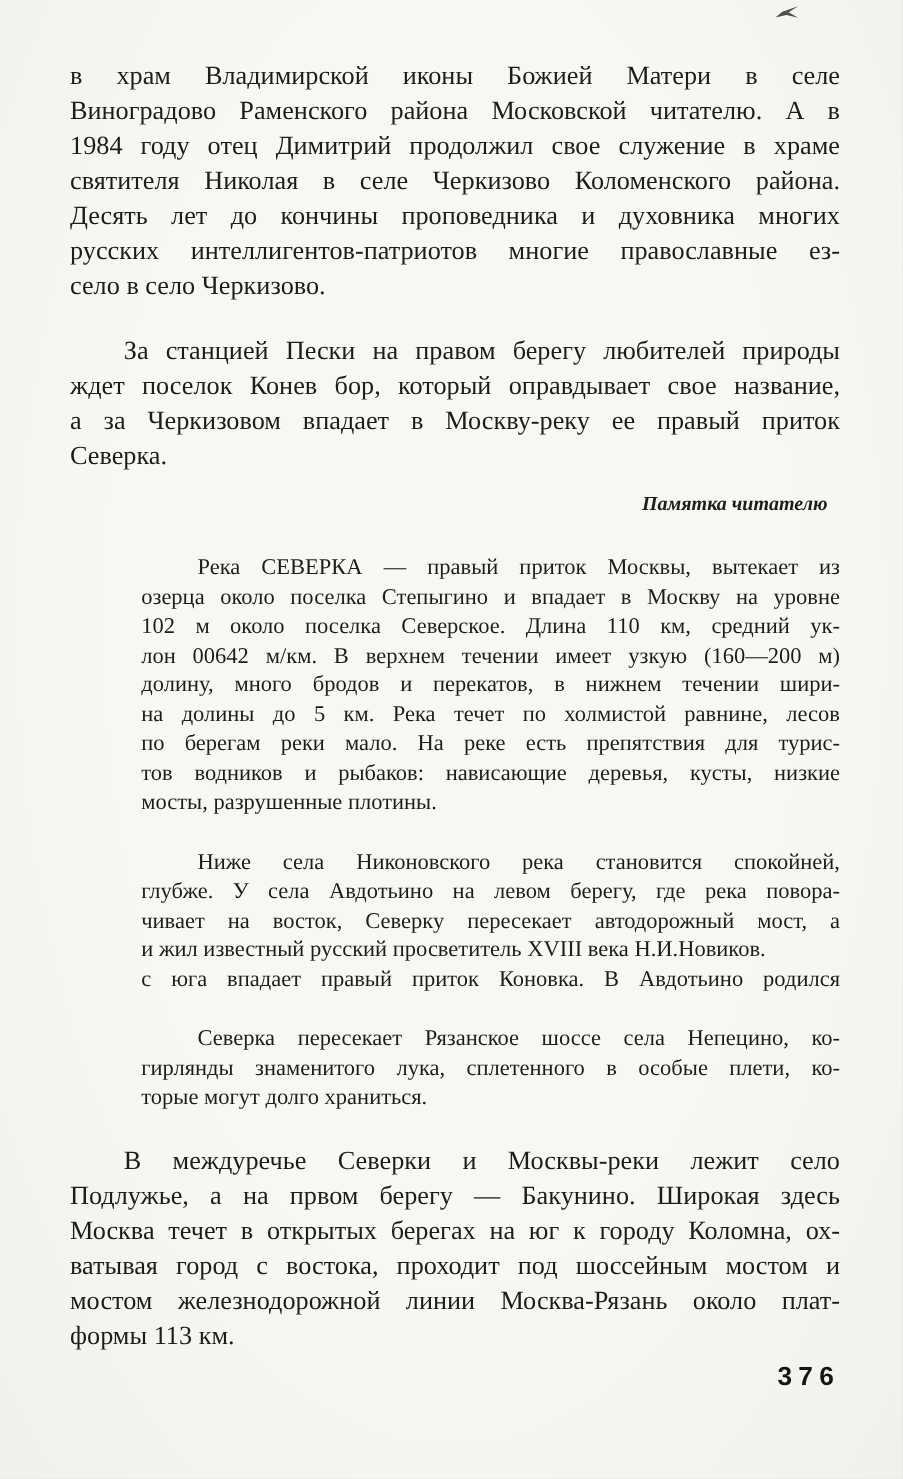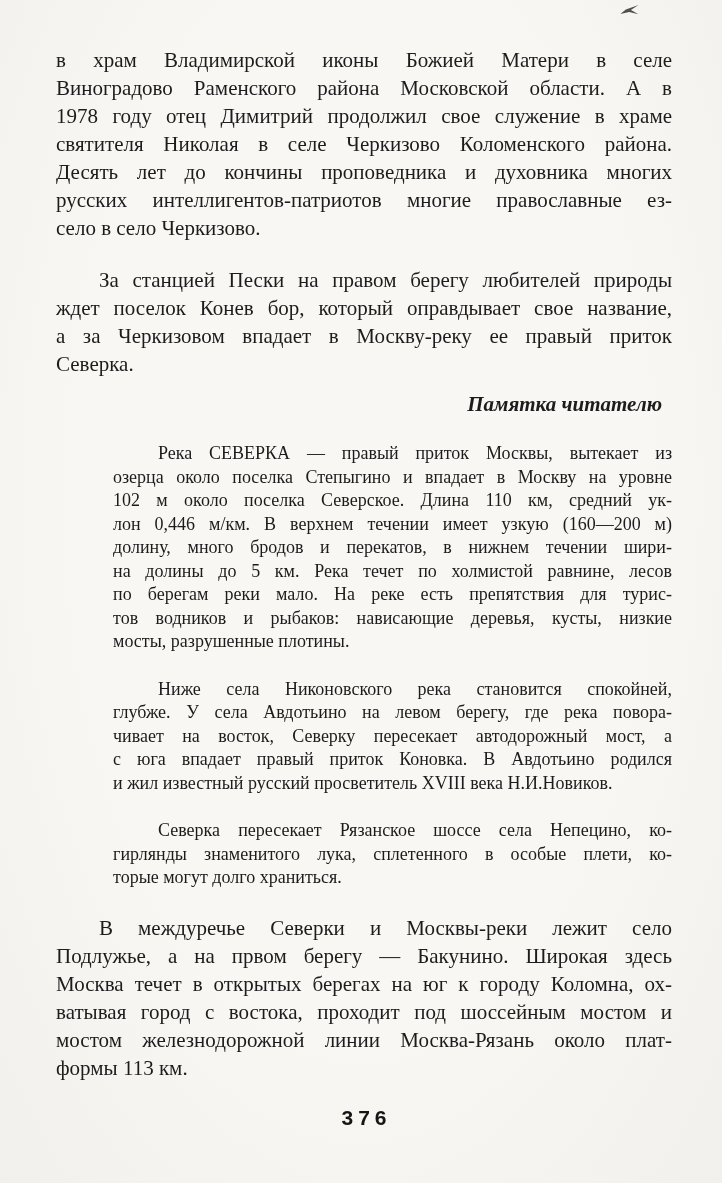--- a/index.html
+++ b/index.html
@@ -44,41 +44,41 @@
     margin-top: 24px;
   }
   .para.main {
     font-size: 21px;
     line-height: 28px;
   }
   .para.para-2 { margin-top: 20px; }
 
   .memo-heading {
     margin-top: 12px;
-    font-size: 21px;
+    font-size: 16px;
     line-height: 28px;
     font-weight: bold;
     font-style: italic;
     text-align: right;
     padding-right: 10px;
   }
   .memo {
     margin-left: 57px;
     margin-top: 3px;
     font-size: 18px;
     line-height: 23.5px;
   }
   .memo .para.indent-first .line:first-child {
     text-indent: 45px;
   }
   .para.para-bottom { margin-top: 15px; }
 
   .page-number {
-    margin-top: 24px;
-    text-align: center;
+    margin-top: 8px;
+    text-align: right;
     font-family: "Liberation Sans", "DejaVu Sans", sans-serif;
     font-weight: bold;
     font-size: 21px;
     letter-spacing: 5px;
     padding-left: 5px;
     color: #151515;
   }
 </style>
 </head>
 <body>
@@ -86,55 +86,55 @@
 <div class="page">
 
   <svg class="smudge" viewBox="0 0 20 13" aria-hidden="true">
     <polygon points="19,2 6,5 0,9 9,8 18,11 11,6" fill="#3a3a3a"></polygon>
   </svg>
 
   <div class="text-column">
 
     <div class="para main">
         <div class="line">в храм Владимирской иконы Божией Матери в селе</div>
-        <div class="line">Виноградово Раменского района Московской области. А в</div>
-        <div class="line">1978 году отец Димитрий продолжил свое служение в храме</div>
+        <div class="line">Виноградово Раменского района Московской читателю. А в</div>
+        <div class="line">1984 году отец Димитрий продолжил свое служение в храме</div>
         <div class="line">святителя Николая в селе Черкизово Коломенского района.</div>
         <div class="line">Десять лет до кончины проповедника и духовника многих</div>
         <div class="line">русских интеллигентов-патриотов многие православные ез-</div>
         <div class="line last">село в село Черкизово.</div>
       </div>
 
     <div class="para main indent-first para-2">
         <div class="line">За станцией Пески на правом берегу любителей природы</div>
         <div class="line">ждет поселок Конев бор, который оправдывает свое название,</div>
         <div class="line">а за Черкизовом впадает в Москву-реку ее правый приток</div>
         <div class="line last">Северка.</div>
       </div>
 
     <div class="memo-heading">Памятка читателю</div>
 
     <div class="memo">
       <div class="para indent-first">
           <div class="line">Река СЕВЕРКА — правый приток Москвы, вытекает из</div>
           <div class="line">озерца около поселка Степыгино и впадает в Москву на уровне</div>
           <div class="line">102 м около поселка Северское. Длина 110 км, средний ук-</div>
-          <div class="line">лон 0,446 м/км. В верхнем течении имеет узкую (160—200 м)</div>
+          <div class="line">лон 00642 м/км. В верхнем течении имеет узкую (160—200 м)</div>
           <div class="line">долину, много бродов и перекатов, в нижнем течении шири-</div>
           <div class="line">на долины до 5 км. Река течет по холмистой равнине, лесов</div>
           <div class="line">по берегам реки мало. На реке есть препятствия для турис-</div>
           <div class="line">тов водников и рыбаков: нависающие деревья, кусты, низкие</div>
           <div class="line last">мосты, разрушенные плотины.</div>
         </div>
       <div class="para indent-first">
           <div class="line">Ниже села Никоновского река становится спокойней,</div>
           <div class="line">глубже. У села Авдотьино на левом берегу, где река повора-</div>
           <div class="line">чивает на восток, Северку пересекает автодорожный мост, а</div>
+          <div class="line last">и жил известный русский просветитель XVIII века Н.И.Новиков.</div>
           <div class="line">с юга впадает правый приток Коновка. В Авдотьино родился</div>
-          <div class="line last">и жил известный русский просветитель XVIII века Н.И.Новиков.</div>
         </div>
       <div class="para indent-first">
           <div class="line">Северка пересекает Рязанское шоссе села Непецино, ко-</div>
           <div class="line">гирлянды знаменитого лука, сплетенного в особые плети, ко-</div>
           <div class="line last">торые могут долго храниться.</div>
         </div>
     </div>
 
     <div class="para main indent-first para-bottom">
         <div class="line">В междуречье Северки и Москвы-реки лежит село</div>

